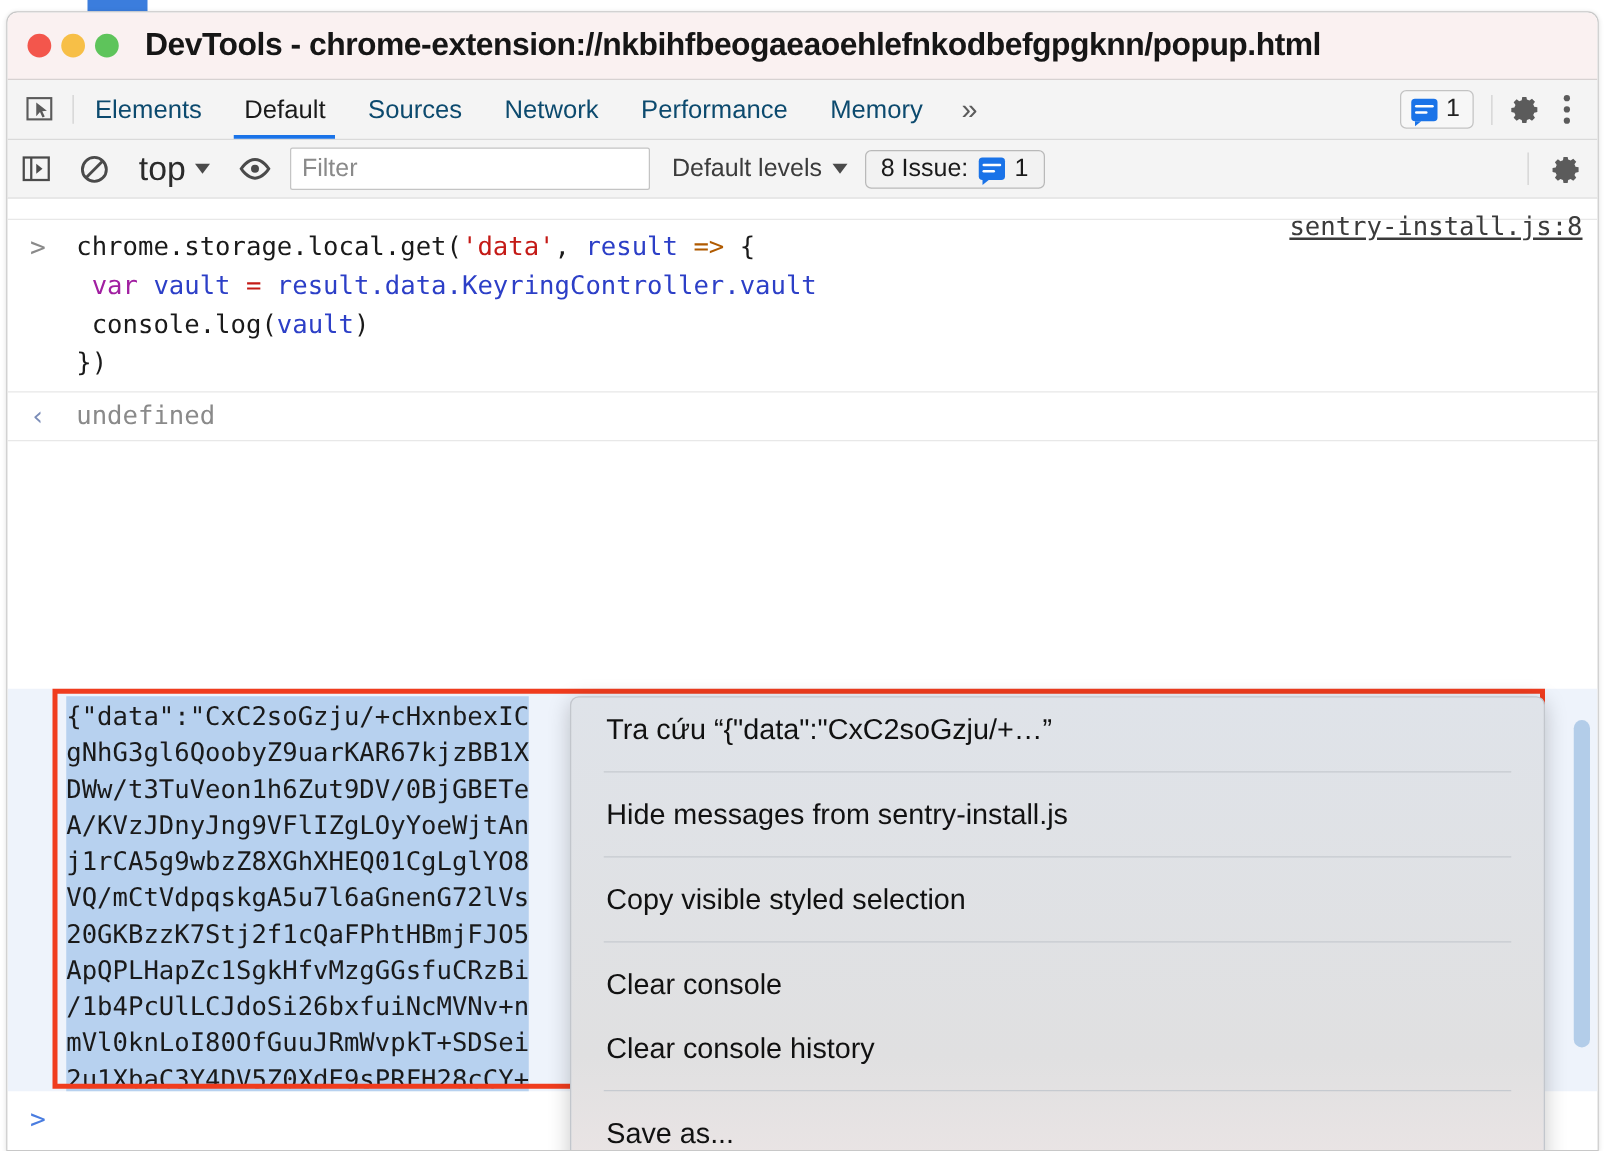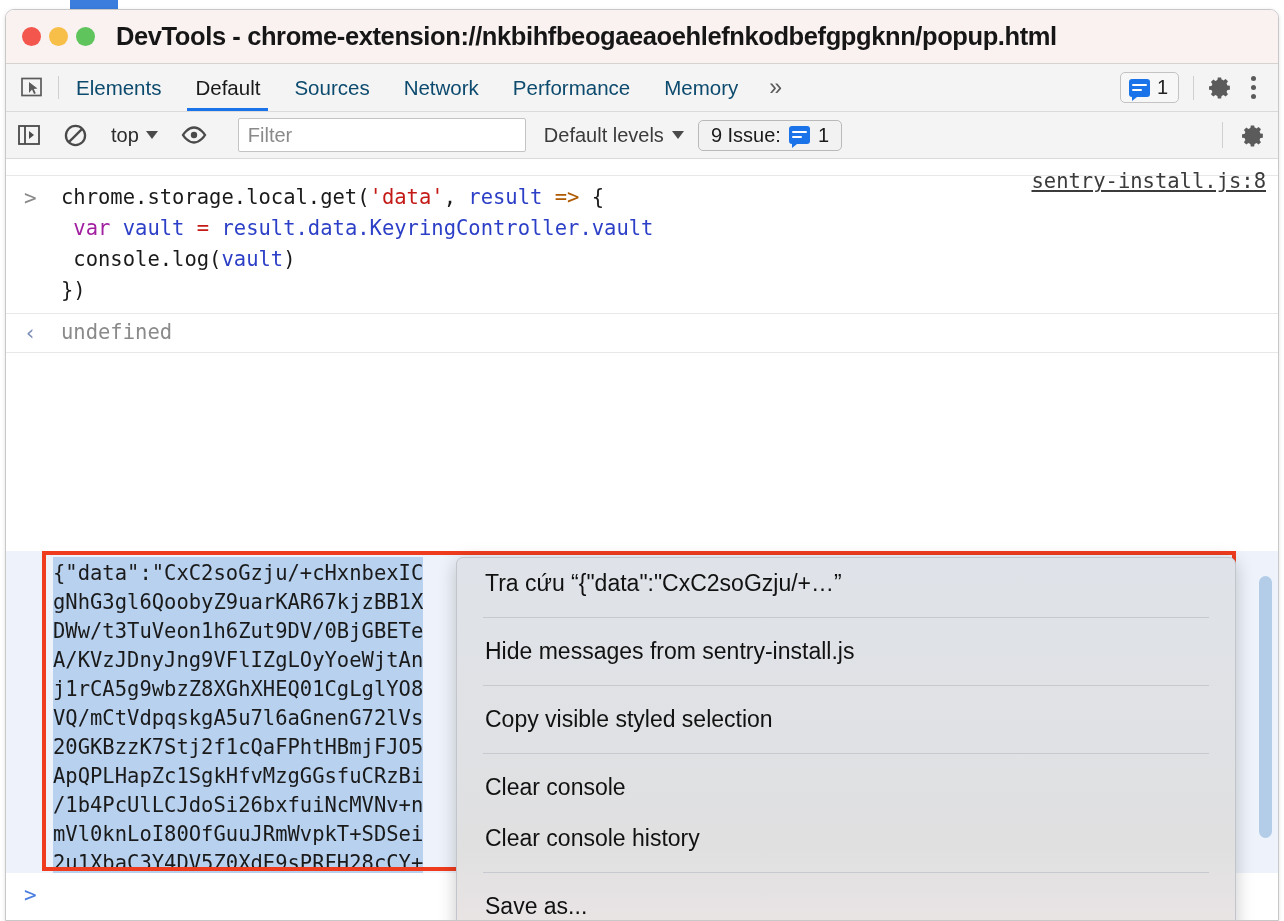--- a/index.html
+++ b/index.html
@@ -103,29 +103,29 @@
   
   .ctoolbar {
     height: 47px; background: #f4f4f4;
     border-bottom: 1px solid #dadada;
     display: flex; align-items: center; gap: 0;
     position: relative;
   }
   .tb-icon { width: 46px; display: flex; align-items: center; justify-content: center; cursor: pointer; }
   .ctx-select {
     display: flex; align-items: center; gap: 7px; padding: 0 12px;
-    font-size: 20px; color: #2b2b2b; cursor: pointer;
+    font-size: 27px; color: #2b2b2b; cursor: pointer;
   }
   .caret { width: 0; height: 0; border-left: 6px solid transparent; border-right: 6px solid transparent; border-top: 8px solid #4a4a4a; }
   .filter-input {
     width: 288px; height: 34px; background: #fff;
     border: 1px solid #c4c4c4; border-radius: 2px;
     font-size: 20px; color: #7a7a7a; padding: 0 9px;
     font-family: "Liberation Sans", sans-serif;
-    margin-left: 20px;
+    margin-left: 4px;
   }
   .filter-input::placeholder { color: #8a8a8a; }
   .levels {
     display: flex; align-items: center; gap: 8px; padding: 0 14px 0 18px;
     font-size: 20px; color: #3b3b3b; cursor: pointer; white-space: nowrap;
   }
   .issue-badge {
     display: flex; align-items: center; gap: 8px;
     border: 1px solid #b9b9b9; border-radius: 5px;
     padding: 3px 12px; background: #f2f2f2; cursor: pointer;
@@ -341,21 +341,21 @@
           <circle cx="13" cy="10" r="3.2" fill="#4a4a4a"></circle>
         </svg>
       </div>
       <div class="vline"></div>
       <input class="filter-input" value="" placeholder="Filter" style="">
       <div class="levels">
         <span>Default levels</span>
         <span class="caret"></span>
       </div>
       <div class="issue-badge">
-        <span>9 Issue:</span>
+        <span>8 Issue:</span>
         <span class="bubble">
             <i></i>
             <i></i>
           </span>
         <span>1</span>
       </div>
       <div class="ctoolbar-right">
         <div class="vline" style="height:26px;margin:0 6px;"></div>
         <div class="gear-wrap">
           <svg width="25" height="25" viewBox="0 0 24 24">

